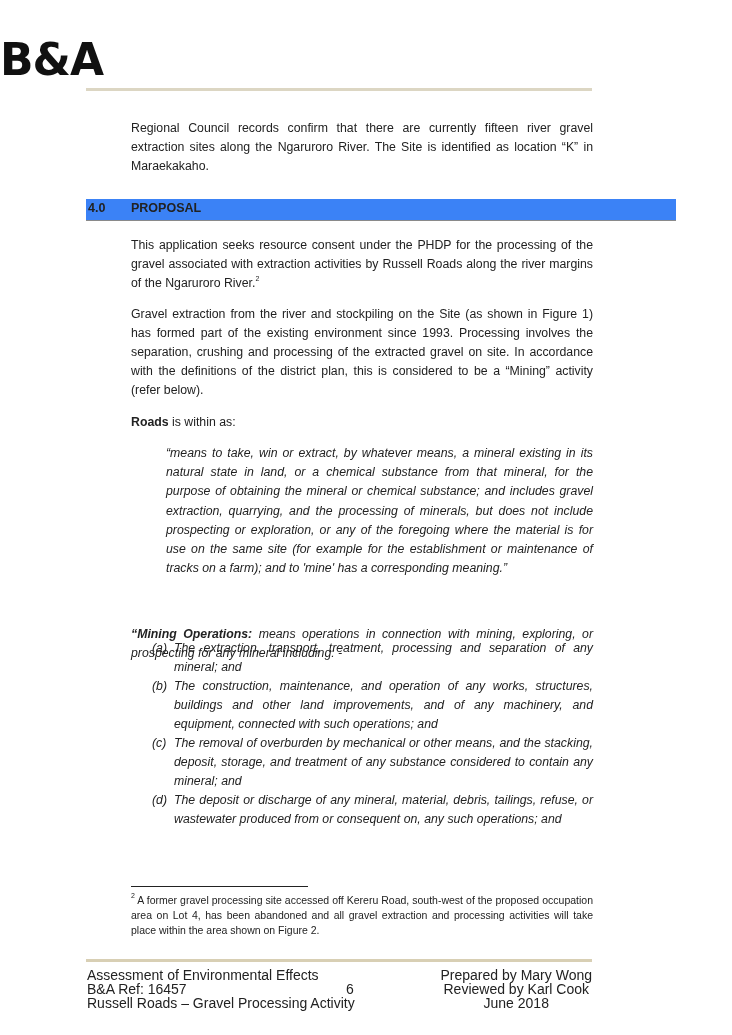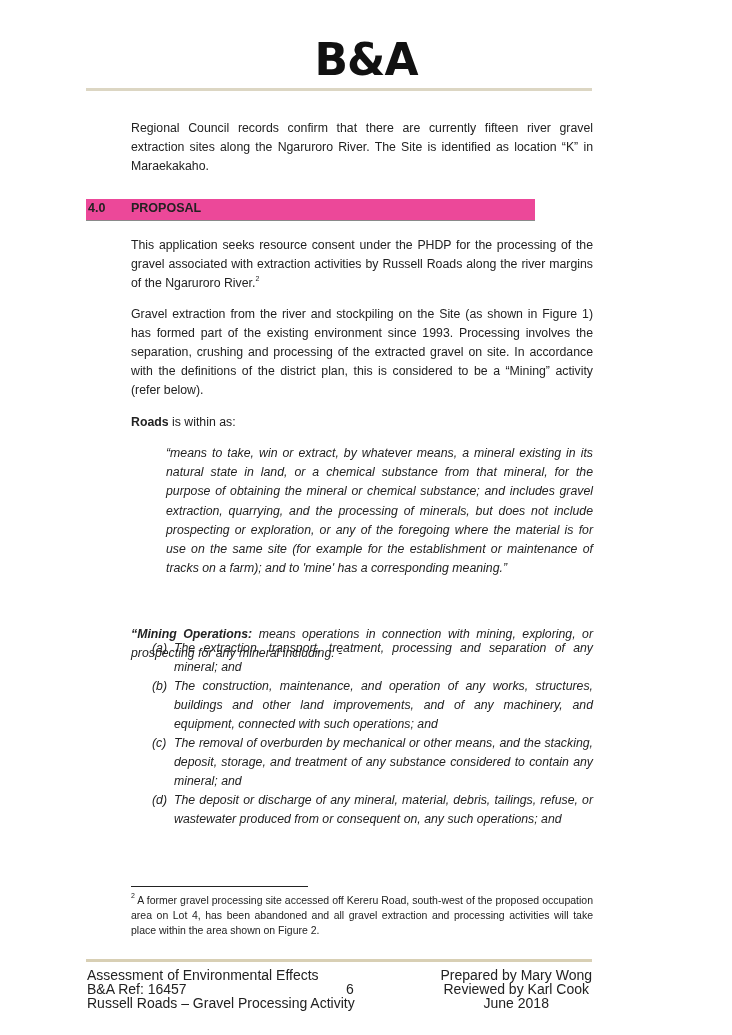--- a/index.html
+++ b/index.html
@@ -1,28 +1,28 @@
 <!DOCTYPE html>
 <html><head>
 <meta charset="utf-8">
 <style>
   html, body { margin:0; padding:0; background:#ffffff; }
   body { width:732px; height:1035px; position:relative; overflow:hidden;
          font-family:"Liberation Sans", sans-serif; color:#222; }
-  .logo { position:absolute; left:0; width:732px; top:34px; text-align:center;
+  .logo { position:absolute; left:0; width:732px; top:34px; text-align:left;
           font-family:"DejaVu Sans", sans-serif; font-weight:bold; font-size:44px;
           letter-spacing:-1px; color:#111; line-height:52px; }
   .rule-top { position:absolute; left:86px; top:88px; width:506px; height:3px; background:#dcd6c3; }
   .p { position:absolute; left:131px; width:462px; font-size:12.3px; line-height:19px;
        text-align:justify; color:#222; }
   .p.i { font-style:italic; }
   .quote { position:absolute; left:166px; width:427px; font-size:12.3px; line-height:19.2px;
            font-style:italic; text-align:justify; color:#222; }
-  .heading { position:absolute; left:86px; top:199px; width:449px; height:21px;
-             background:#ec4899; border-bottom:1px solid #8a8a8a; }
+  .heading { position:absolute; left:86px; top:199px; width:590px; height:21px;
+             background:#3b82f6; border-bottom:1px solid #8a8a8a; }
   .heading .num { position:absolute; left:2px; top:2px; font-weight:bold; font-size:12.5px; }
   .heading .title { position:absolute; left:45px; top:2px; font-weight:bold; font-size:12.5px; }
   sup { font-size:7px; vertical-align:6px; line-height:0; }
   .list { position:absolute; left:152px; width:441px; font-size:12.3px; line-height:19px;
           font-style:italic; color:#222; }
   .li { position:relative; padding-left:22px; text-align:justify; }
   .li .lbl { position:absolute; left:0; top:0; }
   .fn-rule { position:absolute; left:131px; top:886px; width:177px; height:1px; background:#222; }
   .fn { position:absolute; left:131px; top:893px; width:462px; font-size:10.5px; line-height:15px;
         text-align:justify; color:#222; }

